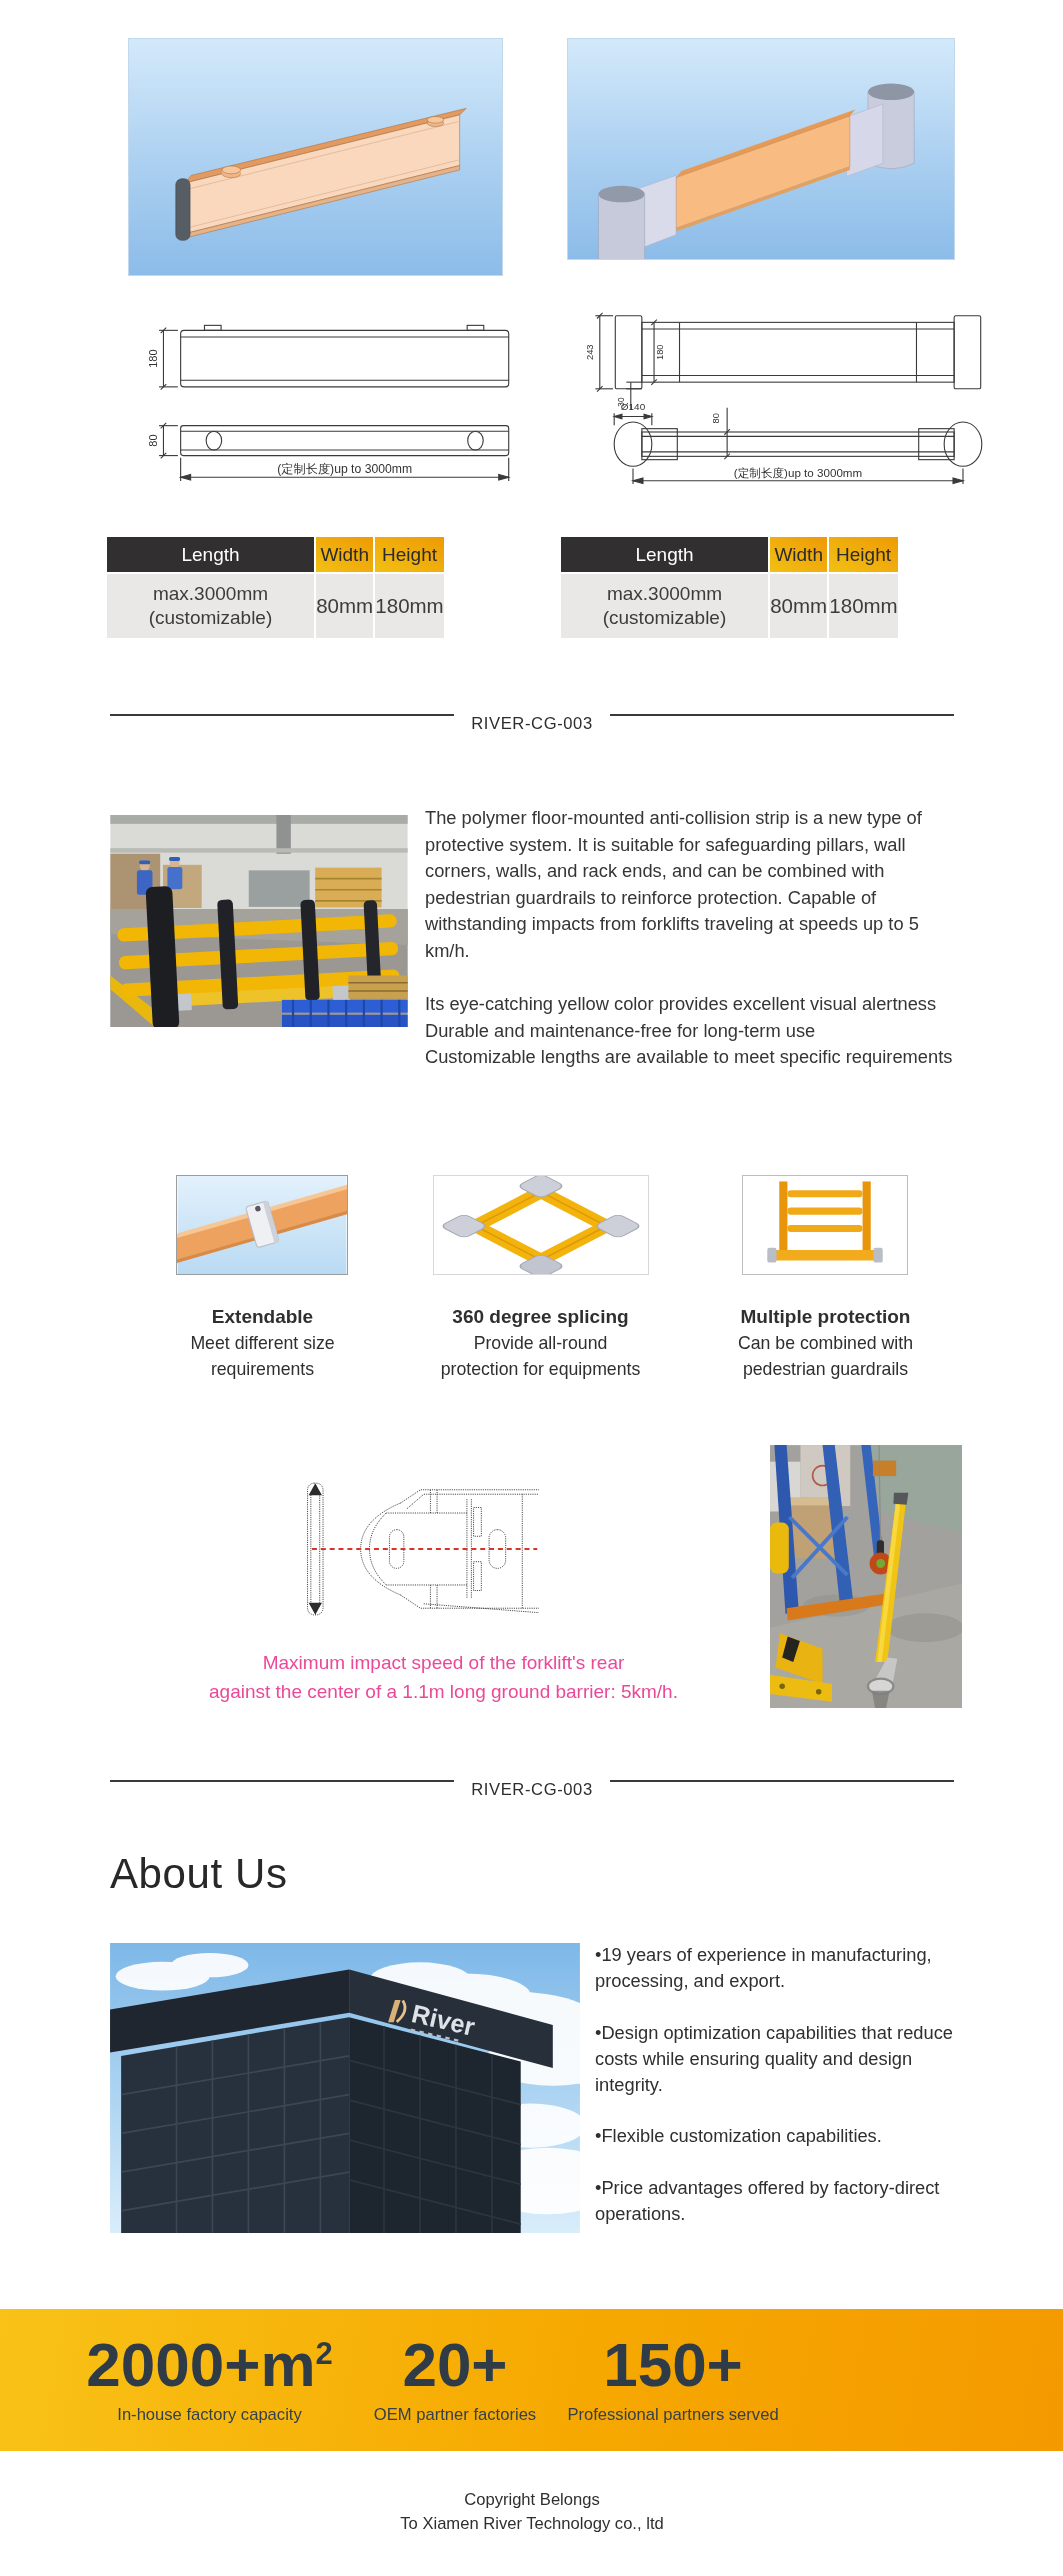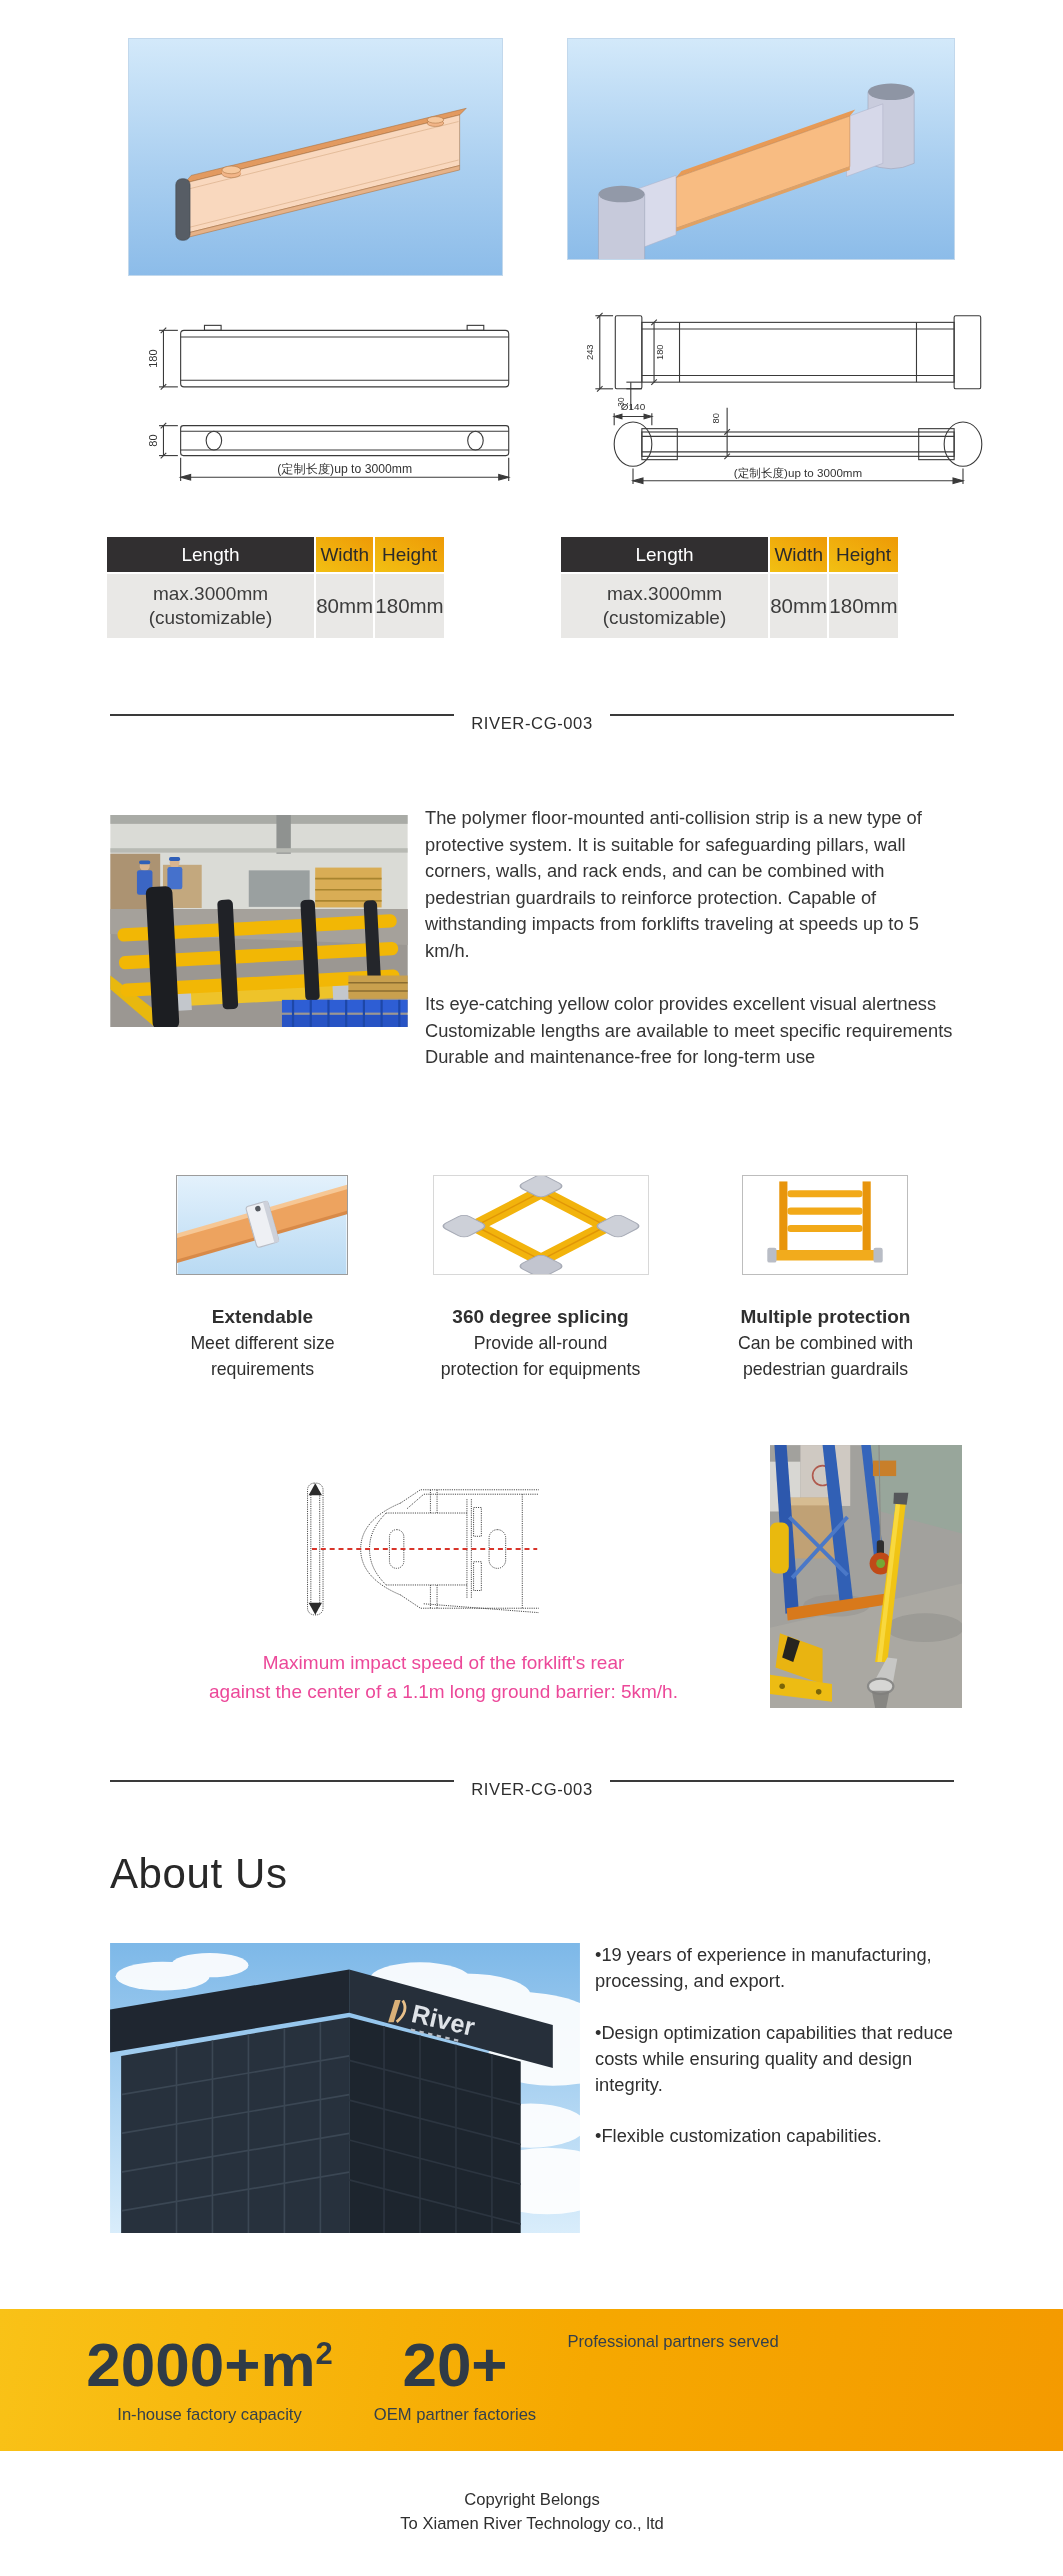--- a/index.html
+++ b/index.html
@@ -280,22 +280,22 @@
           <line x1="490" y1="334" x2="490" y2="383"></line>
         <line x1="522" y1="334" x2="522" y2="383"></line>
       </g>
     </svg>
   </div>
 
   <div id="description-paragraph" class="abs">The polymer floor-mounted anti-collision strip is a new type of protective system. It is suitable for safeguarding pillars, wall corners, walls, and rack ends, and can be combined with pedestrian guardrails to reinforce protection. Capable of withstanding impacts from forklifts traveling at speeds up to 5 km/h.</div>
 
   <div id="description-points" class="abs">
     <div>Its eye-catching yellow color provides excellent visual alertness</div>
+    <div>Durable and maintenance-free for long-term use</div>
     <div>Customizable lengths are available to meet specific requirements</div>
-    <div>Durable and maintenance-free for long-term use</div>
   </div>
 
   <div id="feat1-img" class="feature-img">
     <svg viewBox="0 0 310 180">
       <defs>
         <linearGradient id="fbg" x1="0" y1="0" x2="0" y2="1">
           <stop offset="0" stop-color="#e3f1fc"></stop>
             <stop offset="1" stop-color="#b9daf3"></stop>
         </linearGradient>
       </defs>
@@ -492,32 +492,34 @@
             <rect x="120" y="14" width="8" height="4"></rect>
         </g>
       </g>
     </svg>
   </div>
 
   <div id="about-bullets" class="abs">
     <p>•19 years of experience in manufacturing, processing, and export.</p>
     <p>•Design optimization capabilities that reduce costs while ensuring quality and design integrity.</p>
     <p>•Flexible customization capabilities.</p>
+    <p>•Price advantages offered by factory-direct operations.</p>
   </div>
 
   <div id="stats-banner" class="abs">
     <div id="stat1" class="stat">
       <div class="stat-number"><span>2000+</span><span>m</span><span class="stat-sup">2</span></div>
       <div class="stat-label">In-house factory capacity</div>
     </div>
     <div id="stat2" class="stat">
       <div class="stat-number"><span>20+</span><span></span><span class="stat-sup"></span></div>
       <div class="stat-label">OEM partner factories</div>
     </div>
     <div id="stat3" class="stat">
+      <div class="stat-number"><span>150+</span><span></span><span class="stat-sup"></span></div>
       <div class="stat-label">Professional partners served</div>
     </div>
   </div>
 
   <div id="footer" class="abs">
     <div>Copyright Belongs</div>
     <div>To Xiamen River Technology co., ltd</div>
   </div>
 
 </div>

